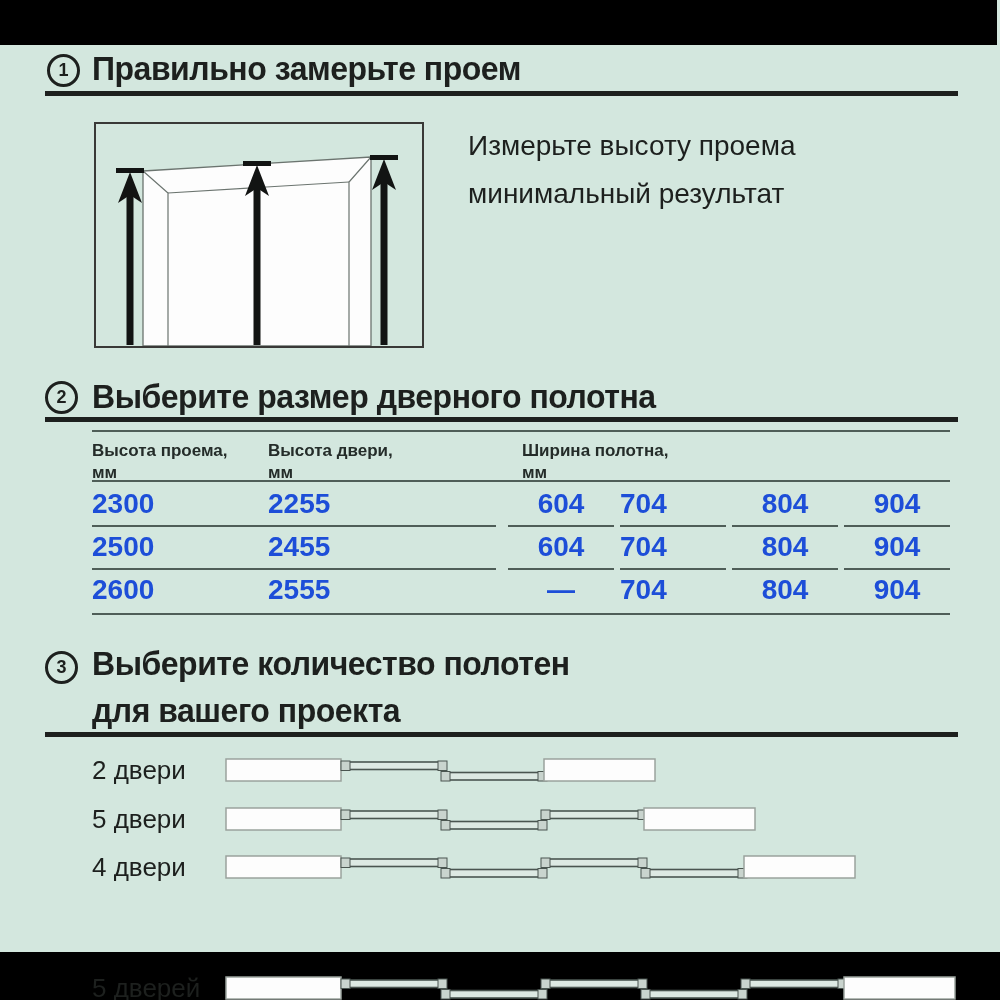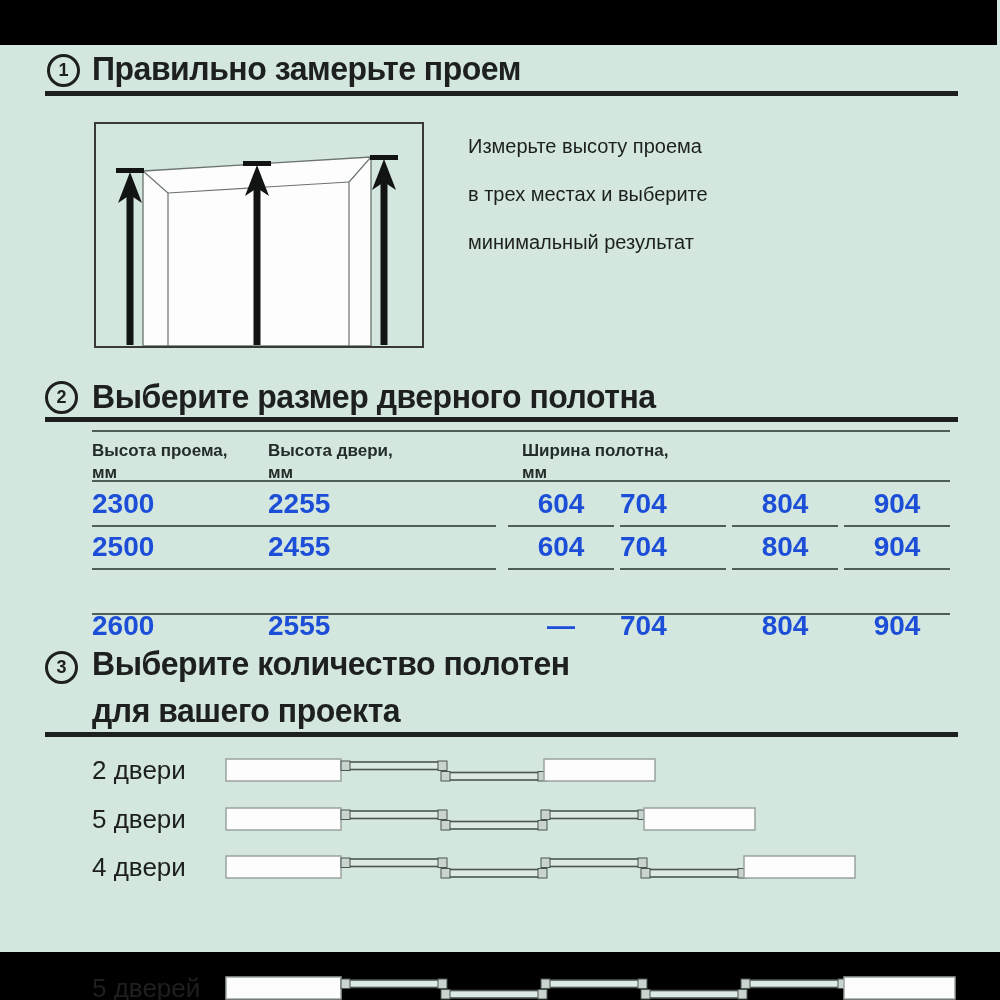--- a/index.html
+++ b/index.html
@@ -15,21 +15,21 @@
 
   
   .badge{width:33px;height:33px;border:3px solid #1d201e;border-radius:50%;
     box-sizing:border-box;display:flex;align-items:center;justify-content:center;
     font-weight:700;font-size:18px;background:transparent;}
   .title{font-weight:700;font-size:33px;letter-spacing:-0.5px;transform:scaleX(0.97);transform-origin:left center;white-space:nowrap;}
   .rule{height:5px;background:#1d201e;width:913px;left:45px;}
 
   
   .diagram-frame{left:94px;top:122px;width:330px;height:226px;border:2px solid #393937;box-sizing:border-box;}
-  .instruction{left:468px;top:122px;width:460px;font-size:20px;line-height:48px;color:#20252:;}
+  .instruction{left:468px;top:122px;width:460px;font-size:28px;line-height:48px;color:#20252:;}
   .instruction div{height:48px;}
 
   
   .tline{height:2px;background:#4f5e58;}
   .thead{font-size:17px;font-weight:700;line-height:22px;color:#242c29;}
   .trow{left:0;width:1000px;height:42px;}
   .trow span{position:absolute;font-size:28px;font-weight:700;color:#1d4ed8;line-height:42px;}
   .c1{left:92px;width:160px;}
   .c2{left:268px;width:160px;}
   .c3{left:508px;width:106px;text-align:center;}
@@ -77,21 +77,20 @@
     <g>
       <rect x="274" y="31" width="28" height="5" fill="#121413"></rect>
       <polygon points="288,35 300,66 288,58 276,66" fill="#121413"></polygon>
       <rect x="284.5" y="57" width="7" height="164" fill="#121413"></rect>
     </g>
   </svg>
 </div>
 
 <div class="abs instruction">
   <div>Измерьте высоту проема</div>
-  <div>в трех местах и выберите</div>
   <div>минимальный результат</div>
 </div>
 
 <div class="abs badge" style="left:45px;top:381px;">
   <span>2</span>
 </div>
 <div class="abs title" style="left:92px;top:378px;">Выберите размер дверного полотна</div>
 <div class="abs rule" style="top:417px;"></div>
 
 <div class="abs tline" style="left:92px;top:430px;width:858px;"></div>
@@ -132,21 +131,21 @@
   <span class="c6">904</span>
 </div>
 <div class="abs trow" style="top:526px;padding-left:44px;">
   <span class="c1">2500</span>
   <span class="c2">2455</span>
   <span class="c3">604</span>
   <span class="c4">704</span>
   <span class="c5">804</span>
   <span class="c6">904</span>
 </div>
-<div class="abs trow" style="top:569px;margin-top:36px;">
+<div class="abs trow" style="top:569px;">
   <span class="c1">2600</span>
   <span class="c2">2555</span>
   <span class="c3">—</span>
   <span class="c4">704</span>
   <span class="c5">804</span>
   <span class="c6">904</span>
 </div>
 
 <div class="abs badge" style="left:45px;top:651px;">
   <span>3</span>

